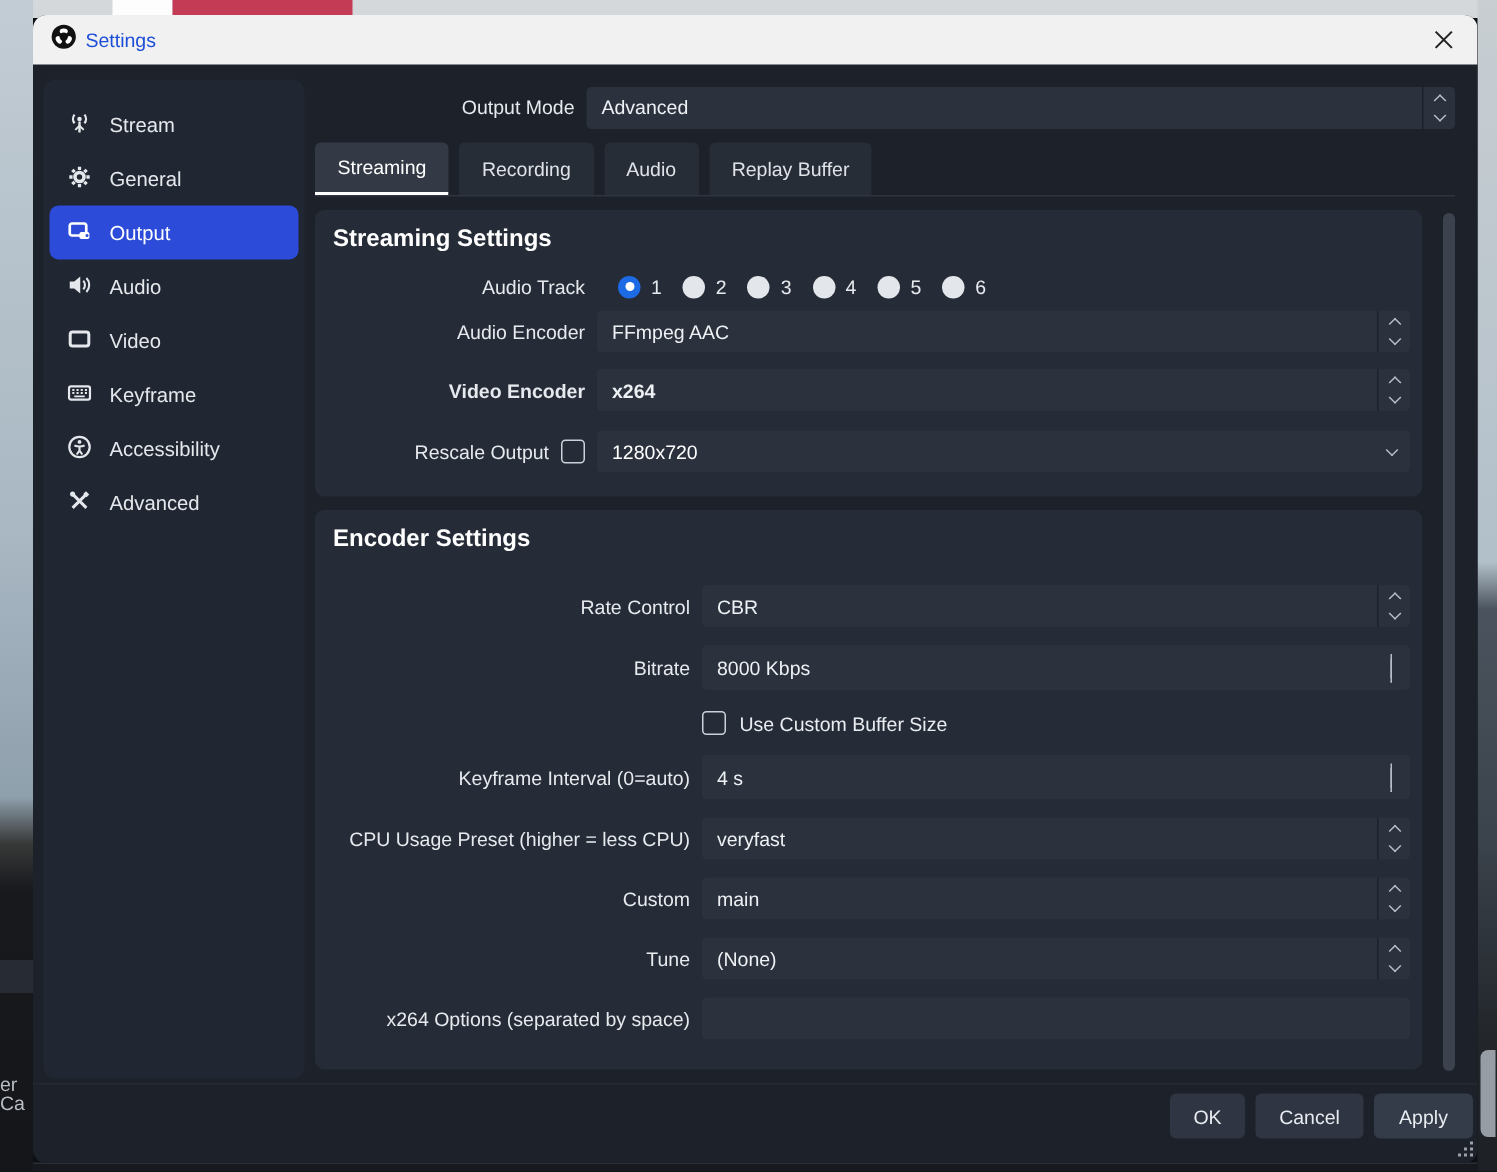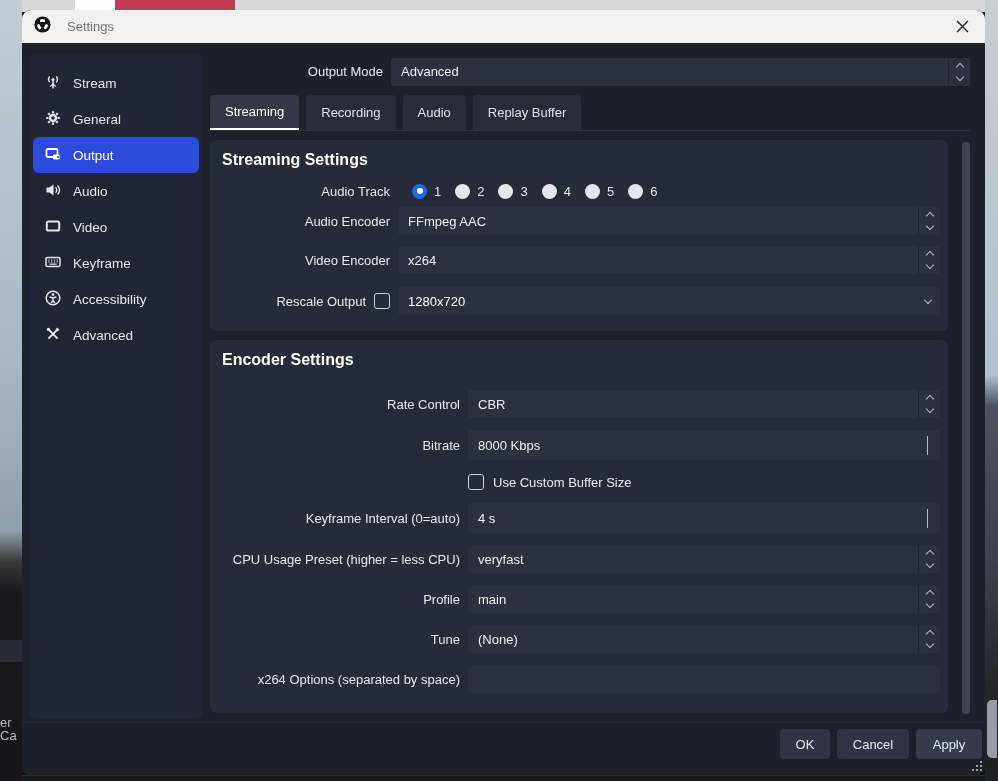--- a/index.html
+++ b/index.html
@@ -18,21 +18,21 @@
   .bg-right { position:absolute; right:0; top:0; width:13px; height:781px;
               background:linear-gradient(#c8ced2 0%, #b2c0ca 48%, #4b545e 52%, #3a424b 72%, #23272c 88%, #1d2126 100%); }
   .bg-right .pill { position:absolute; right:1px; top:700px; width:10px; height:58px; background:#979da4; border-radius:5px 0 0 5px; }
   .bg-bottom { position:absolute; left:22px; right:13px; top:775px; height:6px; background:#17191e; border-top:1px solid #2a2e35; }
 
   
   .dialog { position:absolute; left:22px; top:10px; width:963px; height:765px;
             background:#1c212a; border-radius:9px 9px 8px 8px; overflow:hidden; }
   .titlebar { position:absolute; left:0; top:0; right:0; height:33px; background:#f1f1f1;
               display:flex; align-items:center; padding:0 12px; }
-  .titlebar .title { font-size:13px; color:#737373; margin-left:16px; }
+  .titlebar .title { font-size:13px; color:#1d4ed8; margin-left:6px; }
   .close-btn { position:absolute; right:8px; top:3px; width:30px; height:27px;
                display:flex; align-items:center; justify-content:center; cursor:pointer; }
 
   
   .sidebar { position:absolute; left:7px; top:43px; width:174px; height:666px;
              background:#212732; border-radius:8px; padding-top:12px; }
   .side-item { height:36px; margin:0 4px; display:flex; align-items:center; gap:12px;
                padding-left:12px; color:#e4e7eb; font-size:13.5px; border-radius:6px; cursor:pointer; }
   .side-item.selected { background:#2c4bd8; color:#fff; }
   .side-item svg { flex:0 0 16px; }
@@ -253,21 +253,21 @@
         <span class="lbl">Audio Encoder</span>
         <div class="field">
           <span>FFmpeg AAC</span>
           <span class="spinseg">
               <i class="ch up"></i>
               <i class="ch down"></i>
             </span>
         </div>
       </div>
 
-      <div class="row grow" style="top:106px;">
+      <div class="row grow" style="top:106px;font-weight:bold;">
         <span class="lbl">Video Encoder</span>
         <div class="field">
           <span>x264</span>
           <span class="spinseg">
               <i class="ch up"></i>
               <i class="ch down"></i>
             </span>
         </div>
       </div>
 
@@ -327,21 +327,21 @@
         <div class="field">
           <span>veryfast</span>
           <span class="spinseg">
               <i class="ch up"></i>
               <i class="ch down"></i>
             </span>
         </div>
       </div>
 
       <div class="row grow" style="top:245px;">
-        <span class="lbl">Profile</span>
+        <span class="lbl">Custom</span>
         <div class="field">
           <span>main</span>
           <span class="spinseg">
               <i class="ch up"></i>
               <i class="ch down"></i>
             </span>
         </div>
       </div>
 
       <div class="row grow" style="top:285px;">

